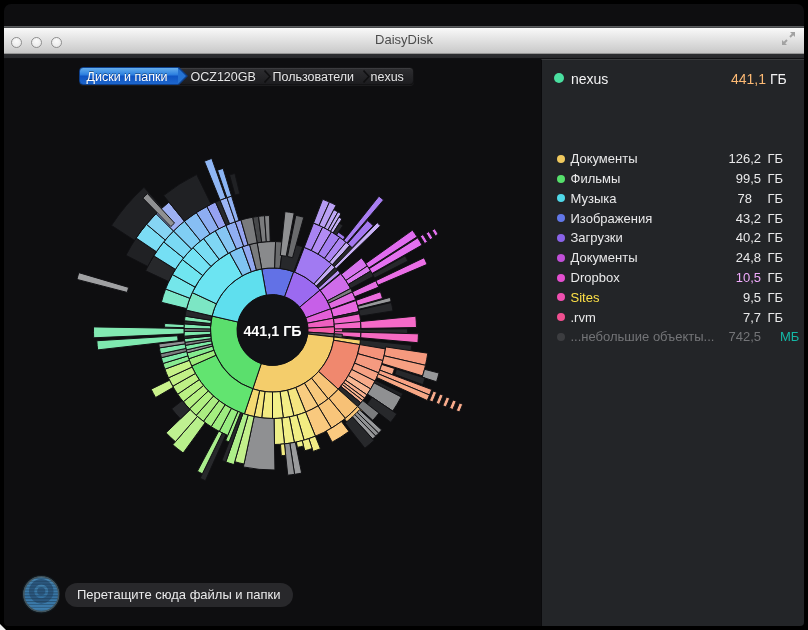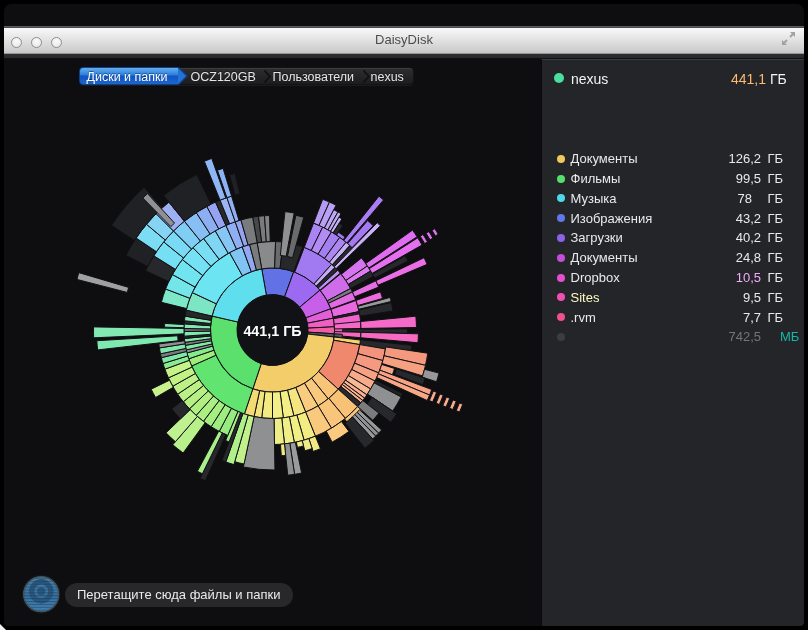--- a/index.html
+++ b/index.html
@@ -290,28 +290,29 @@
     <div class="t" style="left:763.5px;top:226.4px;color:#e9e9ea">ГБ</div>
 <div class="dot" style="left:553.3px;top:249.7px;background:#c14fd8"></div>
     <div class="t" style="left:566.5px;top:246.2px;color:#e9e9ea">Документы</div>
     <div class="t r" style="right:43px;top:246.2px;color:#e9e9ea">24,8</div>
     <div class="t" style="left:763.5px;top:246.2px;color:#e9e9ea">ГБ</div>
 <div class="dot" style="left:553.3px;top:269.5px;background:#e44fd0"></div>
     <div class="t" style="left:566.5px;top:266.0px;color:#e9e9ea">Dropbox</div>
     <div class="t r" style="right:43px;top:266.0px;color:#f0abfc">10,5</div>
     <div class="t" style="left:763.5px;top:266.0px;color:#e9e9ea">ГБ</div>
 <div class="dot" style="left:553.3px;top:289.3px;background:#ef4fb0"></div>
-    <div class="t" style="left:566.5px;top:285.8px;color:#fef9c3">Sites</div>
+    <div class="t" style="left:566.5px;top:285.8px;color:#fde047">Sites</div>
     <div class="t r" style="right:43px;top:285.8px;color:#e9e9ea">9,5</div>
     <div class="t" style="left:763.5px;top:285.8px;color:#e9e9ea">ГБ</div>
 <div class="dot" style="left:553.3px;top:309.1px;background:#f04f90"></div>
     <div class="t" style="left:566.5px;top:305.6px;color:#e9e9ea">.rvm</div>
     <div class="t r" style="right:43px;top:305.6px;color:#e9e9ea">7,7</div>
     <div class="t" style="left:763.5px;top:305.6px;color:#e9e9ea">ГБ</div>
 <div class="dot" style="left:553.3px;top:328.9px;background:#3c3d40"></div>
+    <div class="t" style="left:566.5px;top:325.4px;color:#737477">...небольшие объекты...</div>
     <div class="t r" style="right:43px;top:325.4px;color:#737477">742,5</div>
     <div class="t" style="left:776px;top:325.4px;color:#14b8a6">МБ</div>
 
   <svg id="dropicon" viewBox="0 0 40 40">
     <defs>
       <linearGradient id="icg" x1="0" y1="0" x2="0" y2="1">
         <stop offset="0" stop-color="#4d8cb8"></stop>
           <stop offset="0.45" stop-color="#3a7aaa"></stop>
           <stop offset="0.55" stop-color="#3572a2"></stop>
           <stop offset="1" stop-color="#4488bc"></stop>

